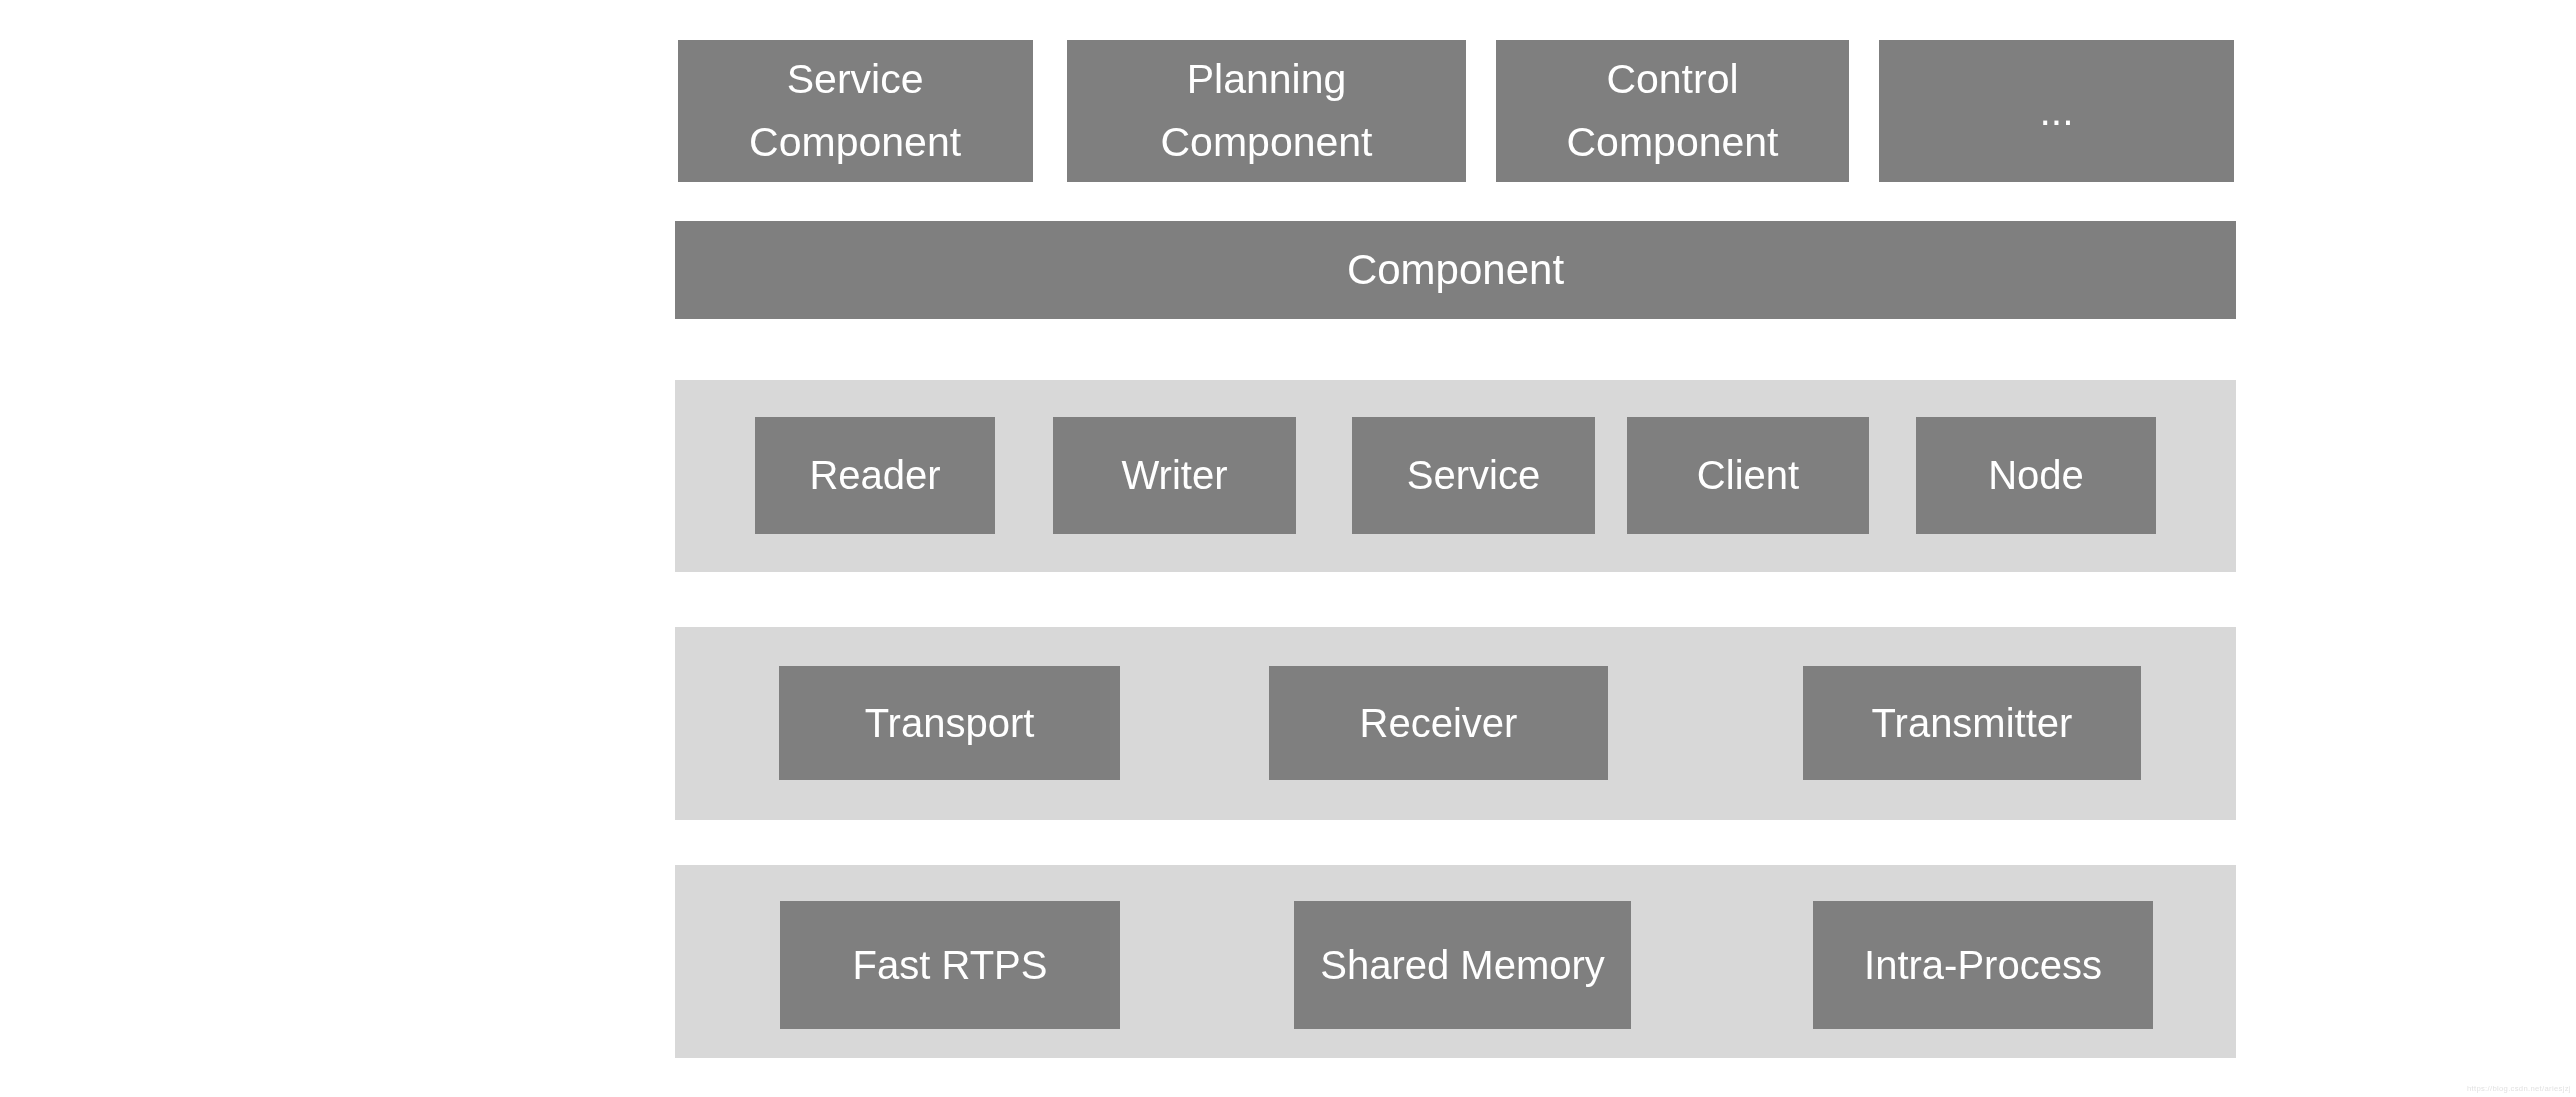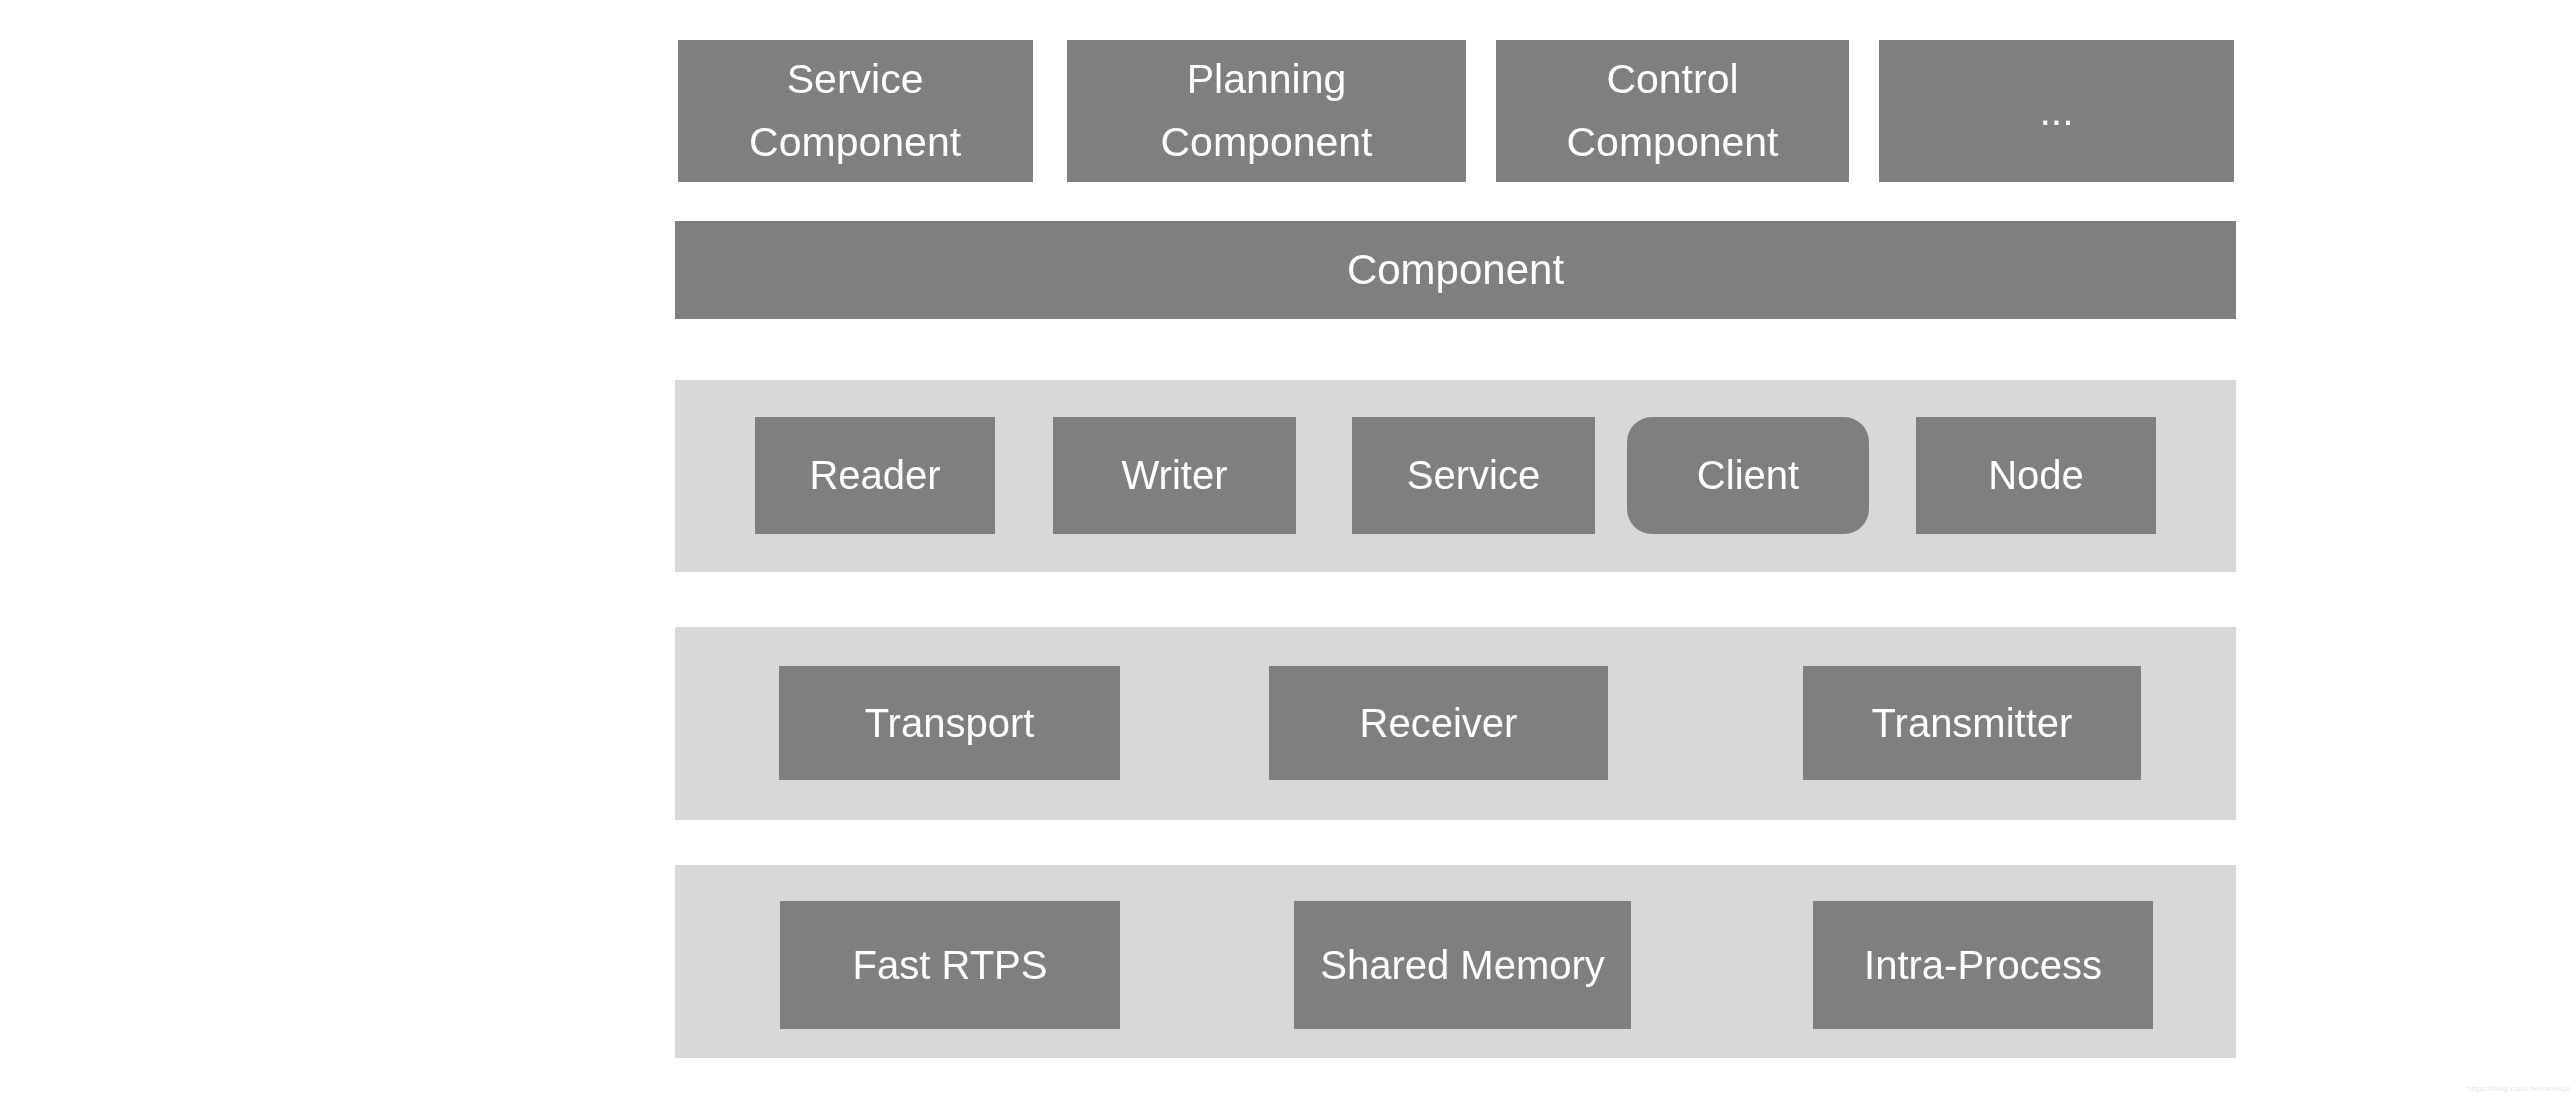--- a/index.html
+++ b/index.html
@@ -97,21 +97,21 @@
       <span>...</span>
     </div>
   </div>
 
   <div class="gray-box component-bar">Component</div>
 
   <div class="band band-api">
     <div class="gray-box" style="left:80px; width:240px;">Reader</div>
     <div class="gray-box" style="left:378px; width:243px;">Writer</div>
     <div class="gray-box" style="left:677px; width:243px;">Service</div>
-    <div class="gray-box" style="left:952px; width:242px;border-radius:25px;">Client</div>
+    <div class="gray-box" style="left:952px; width:242px;">Client</div>
     <div class="gray-box" style="left:1241px; width:240px;">Node</div>
   </div>
 
   <div class="band band-transport">
     <div class="gray-box" style="left:104px; width:341px;">Transport</div>
     <div class="gray-box" style="left:594px; width:339px;">Receiver</div>
     <div class="gray-box" style="left:1128px; width:338px;">Transmitter</div>
   </div>
 
   <div class="band band-impl">

